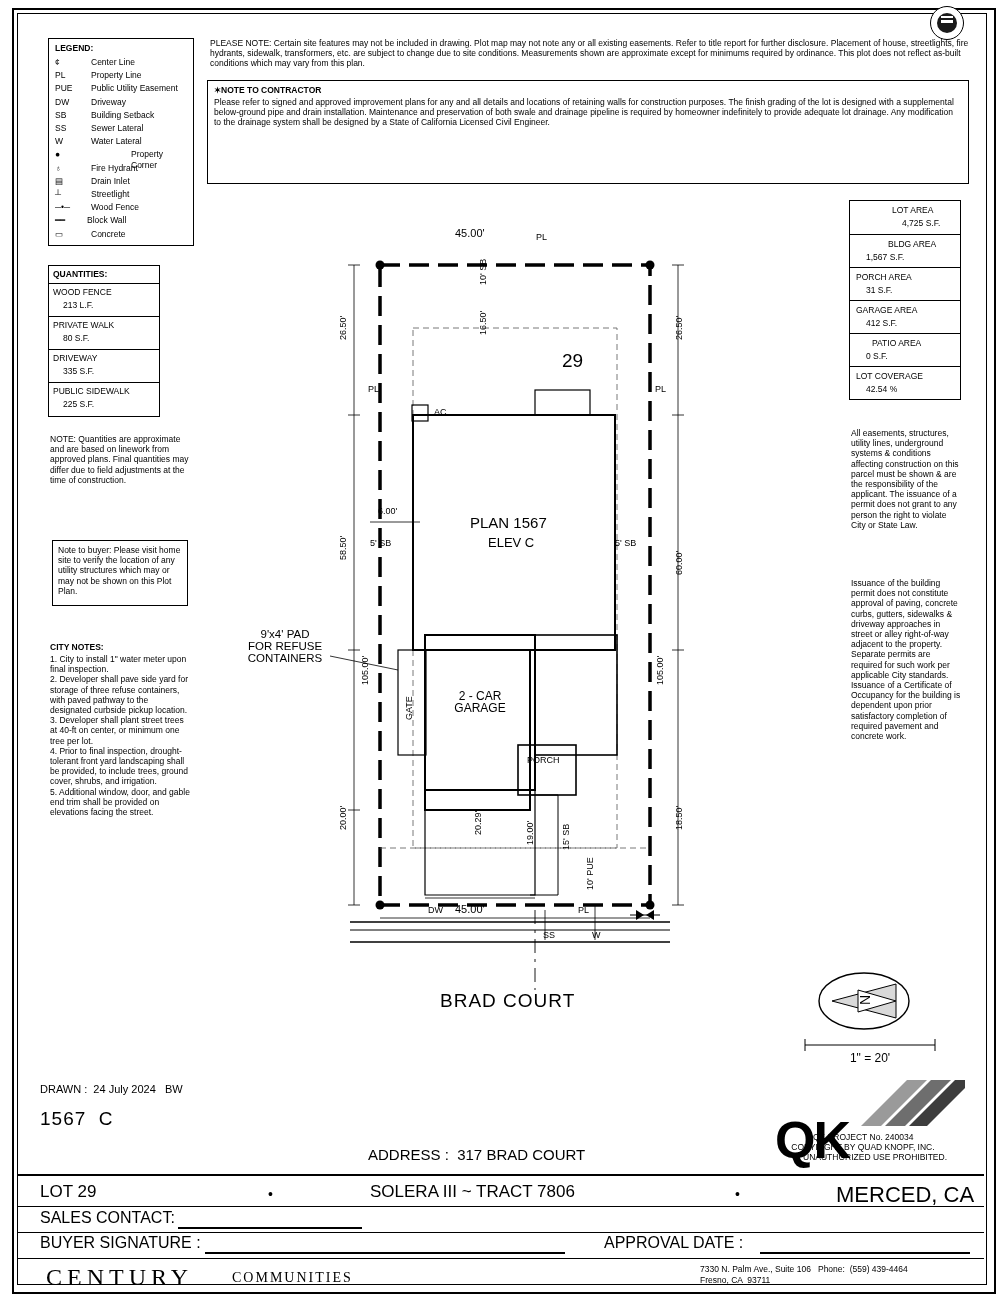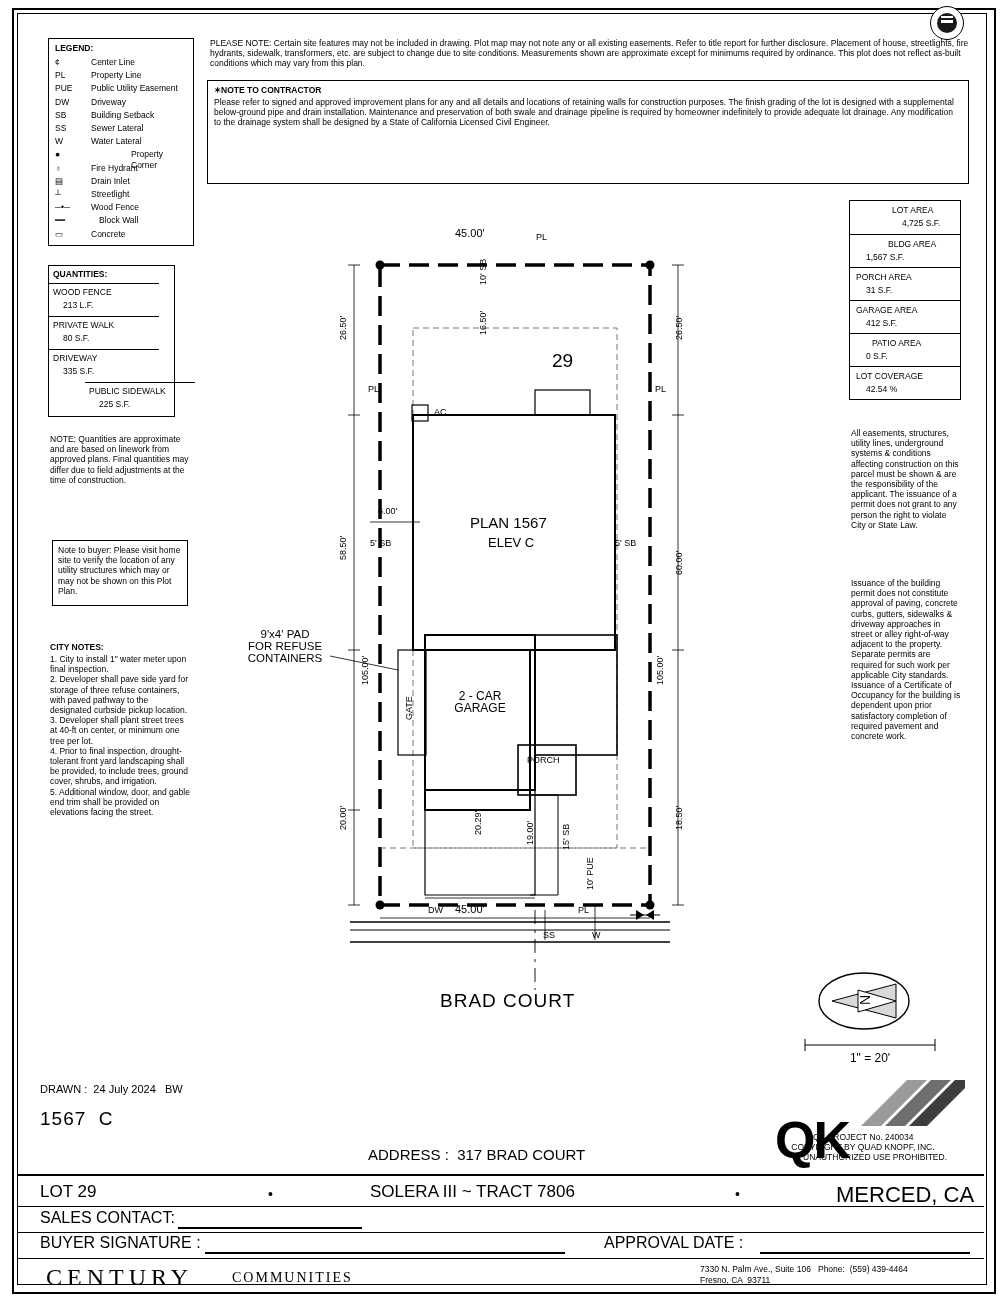--- a/index.html
+++ b/index.html
@@ -78,52 +78,52 @@
         <div style="position: absolute; left: 6px; top: 150px; width: 136px; height: 13px;">
           <span class="tiny" style="position: absolute; left: 0px; top: 0px; width: 32px; text-align: left;">┴</span>
           <span class="tiny" style="position: absolute; left: 36px; top: 0px;">Streetlight</span>
         </div>
         <div style="position: absolute; left: 6px; top: 163.2px; width: 136px; height: 13px;">
           <span class="tiny" style="position: absolute; left: 0px; top: 0px; width: 32px; text-align: left;">─•─</span>
           <span class="tiny" style="position: absolute; left: 36px; top: 0px;">Wood Fence</span>
         </div>
         <div style="position: absolute; left: 6px; top: 176.4px; width: 136px; height: 13px;">
           <span class="tiny" style="position: absolute; left: 0px; top: 0px; width: 32px; text-align: left;">━━</span>
-          <span class="tiny" style="position: absolute; left: 44px; top: 0px;">Block Wall</span>
+          <span class="tiny" style="position: absolute; left: 32px; top: 0px;">Block Wall</span>
         </div>
         <div style="position: absolute; left: 6px; top: 189.6px; width: 136px; height: 13px;">
           <span class="tiny" style="position: absolute; left: 0px; top: 0px; width: 32px; text-align: left;">▭</span>
           <span class="tiny" style="position: absolute; left: 36px; top: 0px;">Concrete</span>
         </div>
       </div>
   </div>
 
   <div class="txt tiny" style="left:210px;top:38px;width:760px;white-space:normal;">PLEASE NOTE:  Certain site features may not be included in drawing.  Plot map may not note any or all existing easements. Refer to title report for further disclosure. Placement of house, streetlights, fire hydrants, sidewalk, transformers, etc. are subject to change due to site conditions.  Measurements shown are approximate except for minimums required by ordinance.  This plot does not reflect as-built conditions which may vary from this plan.</div>
 
   <div class="box" style="left:207px;top:80px;width:762px;height:104px;border:1.5px solid #000;">
     <div class="txt tiny b" style="left:6px;top:4px;">✶NOTE TO CONTRACTOR</div>
     <div class="txt tiny" style="left:6px;top:16px;width:748px;white-space:normal;">Please refer to signed and approved improvement plans for any and all details and locations of retaining walls for construction purposes. The finish grading of the lot is designed with a supplemental below-ground pipe and drain installation. Maintenance and preservation of both swale and drainage pipeline is required by homeowner indefinitely to provide adequate lot drainage.  Any modification to the drainage system shall be designed by a State of California Licensed Civil Engineer.</div>
   </div>
 
-  <div class="box" style="left:48px;top:265px;width:127px;height:152px;">
+  <div class="box" style="left:48px;top:265px;width:112px;height:152px;">
     <div class="txt tiny b" style="left:4px;top:3px;">QUANTITIES:</div>
     <div id="quantities-rows">
         <div style="position: absolute; left: 0px; top: 17px; width: 110px; height: 33px; border-top: 1px solid rgb(0, 0, 0);">
           <div class="tiny" style="position: absolute; left: 4px; top: 3px;">WOOD FENCE</div>
           <div class="tiny" style="position: absolute; left: 14px; top: 16px;">213 L.F.</div>
         </div>
         <div style="position: absolute; left: 0px; top: 50px; width: 110px; height: 33px; border-top: 1px solid rgb(0, 0, 0);">
           <div class="tiny" style="position: absolute; left: 4px; top: 3px;">PRIVATE WALK</div>
           <div class="tiny" style="position: absolute; left: 14px; top: 16px;">80 S.F.</div>
         </div>
         <div style="position: absolute; left: 0px; top: 83px; width: 110px; height: 33px; border-top: 1px solid rgb(0, 0, 0);">
           <div class="tiny" style="position: absolute; left: 4px; top: 3px;">DRIVEWAY</div>
           <div class="tiny" style="position: absolute; left: 14px; top: 16px;">335 S.F.</div>
         </div>
-        <div style="position: absolute; left: 0px; top: 116px; width: 110px; height: 33px; border-top: 1px solid rgb(0, 0, 0); margin-left: 36px;">
+        <div style="position: absolute; left: 0px; top: 116px; width: 110px; height: 33px; border-top: 1px solid rgb(0, 0, 0);">
           <div class="tiny" style="position: absolute; left: 4px; top: 3px;">PUBLIC SIDEWALK</div>
           <div class="tiny" style="position: absolute; left: 14px; top: 16px;">225 S.F.</div>
         </div>
       </div>
   </div>
   <div class="txt tiny" style="left:50px;top:434px;width:140px;white-space:normal;">NOTE: Quantities are approximate and are based on linework from approved plans.  Final quantities may differ due to field adjustments at the time of construction.</div>
 
   <div class="box" style="left:52px;top:540px;width:136px;height:66px;">
     <div class="txt tiny" style="left:5px;top:4px;width:126px;white-space:normal;">Note to buyer: Please visit home site to verify the location of any utility structures which may or may not be shown on this Plot Plan.</div>
   </div>
@@ -230,21 +230,21 @@
 
       <line x1="50" y1="668" x2="320" y2="668" stroke="#000" stroke-width="0.8"></line>
 
       <line x1="40" y1="272" x2="90" y2="272" stroke="#000" stroke-width="0.8"></line>
 
       <line x1="95" y1="648" x2="205" y2="648" stroke="#000" stroke-width="0.8"></line>
 
       <line x1="-5" y1="405" x2="68" y2="420" stroke="#000" stroke-width="0.8"></line>
     </svg>
 
-    <div class="txt md" style="left:222px;top:100px;font-size:19px;">29</div>
+    <div class="txt md" style="left:232px;top:100px;font-size:19px;">29</div>
     <div class="txt sm" style="left:140px;top:267px;font-size:15px;">PLAN 1567</div>
     <div class="txt sm" style="left:158px;top:287px;font-size:13px;">ELEV C</div>
     <div class="txt sm ctr" style="left:105px;top:440px;width:90px;white-space:pre-line;font-size:12px;">2 - CAR
 GARAGE</div>
     <div class="txt tiny2" style="left:197px;top:505px;">PORCH</div>
     <div class="txt tiny2" style="left:104px;top:157px;">AC</div>
     <div class="txt tiny2" style="left:74px;top:470px;transform:rotate(-90deg);transform-origin:left top;">GATE</div>
     <div class="txt tiny2" style="left:98px;top:655px;">DW</div>
     <div class="txt sm ctr" style="left:-100px;top:378px;width:110px;white-space:pre-line;font-size:11.5px;">9'x4' PAD
 FOR REFUSE

